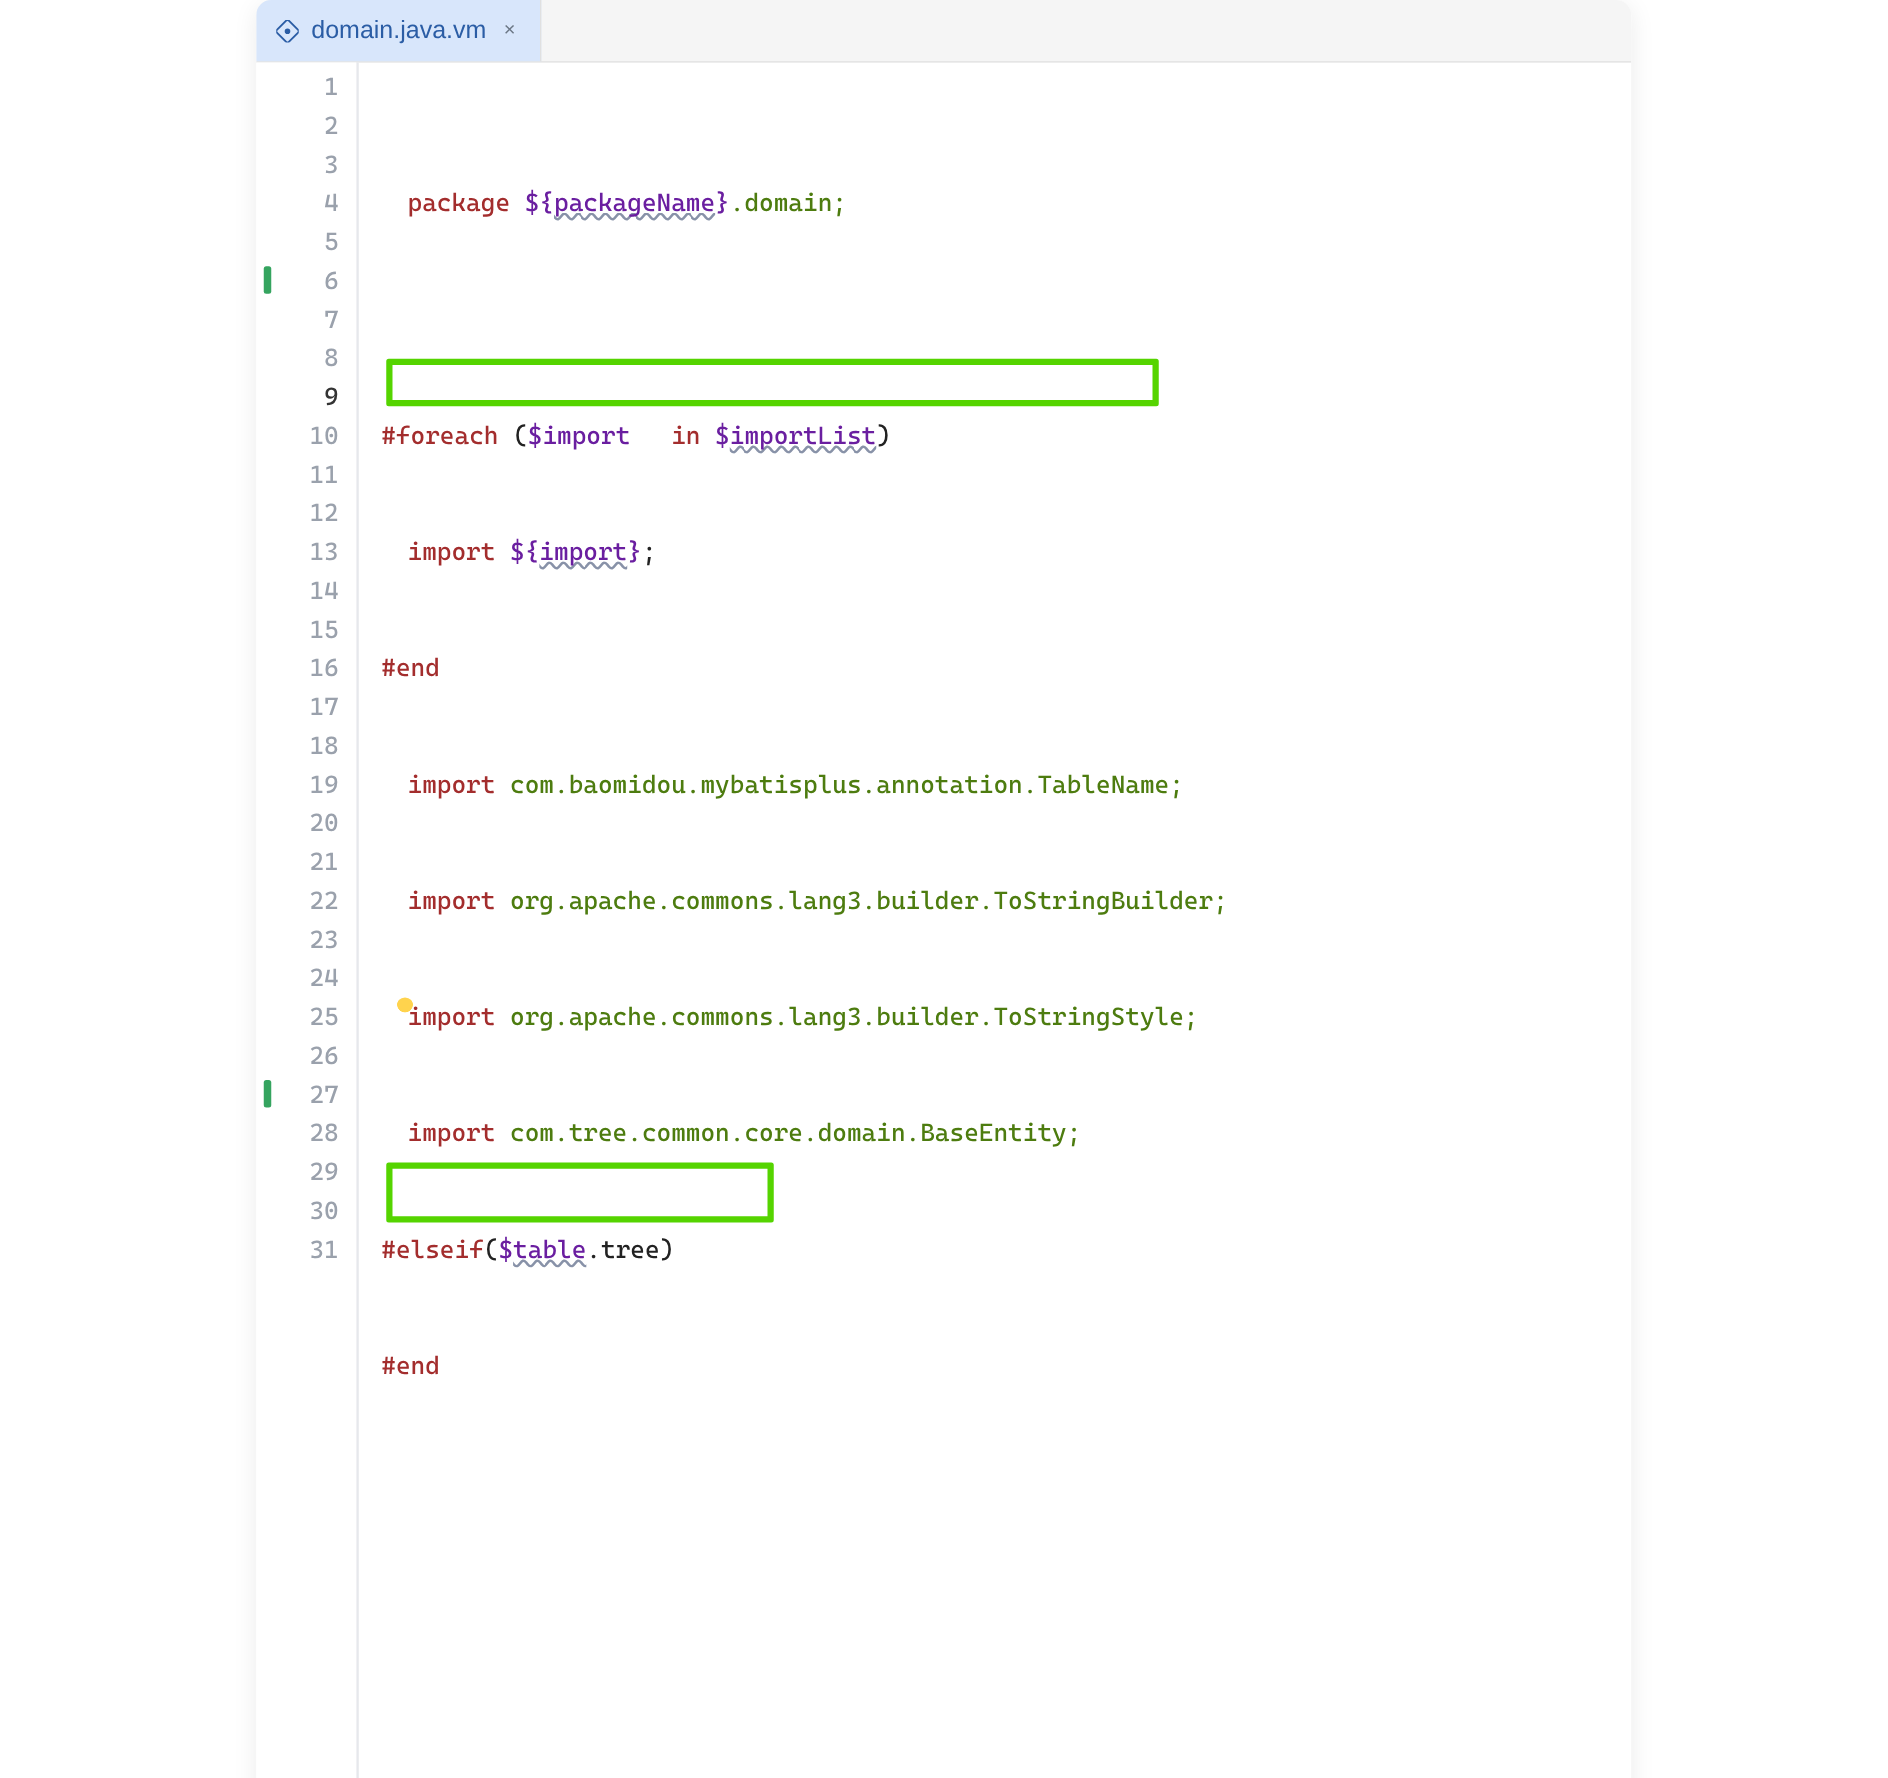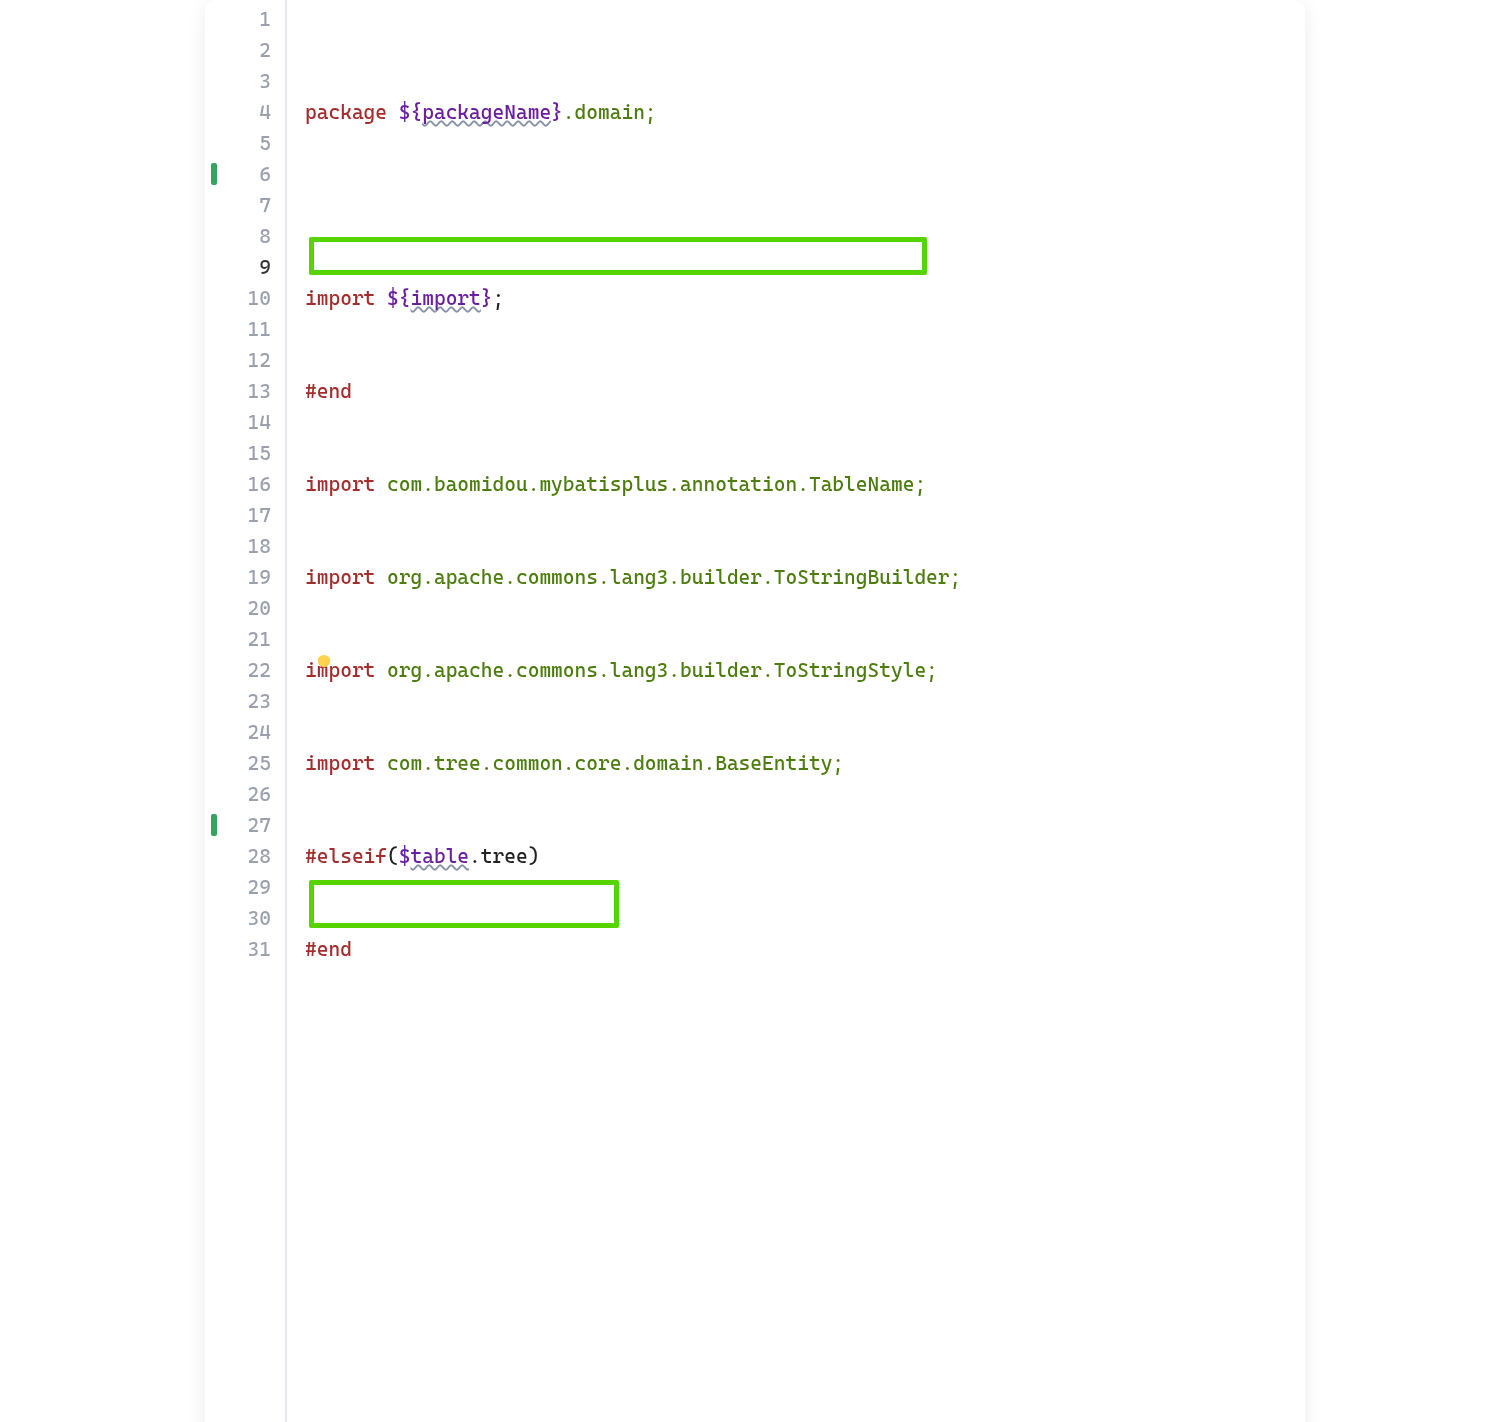--- a/index.html
+++ b/index.html
@@ -92,21 +92,21 @@
     color: #222;
     position: relative;
   }
   .code-line {
     height: 31px;
     padding-right: 12px;
   }
   .code-line.current {
     background: #f1f2f4;
   }
-  .kw { color: #a32d2d; }            
+  .kw { color: #a32d2d; margin-left: 21px; }            
   .dir { color: #a32d2d; }
   .var { color: #6a1ea0; text-decoration: underline wavy #8892a8; text-decoration-skip-ink: none; }
   .varplain { color: #6a1ea0; }
   .pkg { color: #4d7c0f; }
   .lightbulb {
     display: inline-block;
     width: 14px;
     height: 14px;
     background: radial-gradient(circle at 50% 40%, #ffd34d 55%, rgba(255,200,0,0) 60%);
     border-radius: 50%;
@@ -122,20 +122,32 @@
   }
   
   #hl1 { top: 237px; left: 104px; width: 618px; height: 38px; }
   #hl2 { top: 880px; left: 104px; width: 310px; height: 48px; }
 </style>
 </head>
 <body>
 
 <div class="editor-window">
 
+  <div class="tab-bar">
+    <div class="tab">
+      <span class="file-icon">
+        <svg viewBox="0 0 24 24" fill="none" stroke="#2b5da5" stroke-width="2">
+          <rect x="3" y="3" width="18" height="18" rx="2" transform="rotate(45 12 12)"></rect>
+          <circle cx="12" cy="12" r="2" fill="#2b5da5"></circle>
+        </svg>
+      </span>
+      <span>domain.java.vm</span>
+      <span class="close">×</span>
+    </div>
+  </div>
 
   <div class="editor-area">
     <div class="gutter" id="gutter">
         <div class="ln">1</div>
         <div class="ln">2</div>
         <div class="ln">3</div>
         <div class="ln">4</div>
         <div class="ln">5</div>
         <div class="ln">6<span class="change-mark"></span></div>
         <div class="ln">7</div>
@@ -162,20 +174,21 @@
         <div class="ln">28</div>
         <div class="ln">29</div>
         <div class="ln">30</div>
         <div class="ln">31</div>
       </div>
     <div class="divider"></div>
     <div class="code">
 
       <div class="code-line"><span class="kw">package</span> <span class="varplain">${</span><span class="var">packageName</span><span class="varplain">}</span><span class="pkg">.domain;</span></div>
       <div class="code-line"></div>
+      <div class="code-line"><span class="dir">#foreach</span><span> (</span><span class="varplain">$import</span><span class="kw"> in </span><span class="varplain">$</span><span class="var">importList</span><span>)</span></div>
       <div class="code-line"><span class="kw">import</span><span> </span><span class="varplain">${</span><span class="var">import</span><span class="varplain">}</span><span>;</span></div>
       <div class="code-line"><span class="dir">#end</span></div>
       <div class="code-line"><span class="kw">import</span><span class="pkg"> com.baomidou.mybatisplus.annotation.TableName;</span></div>
       <div class="code-line"><span class="kw">import</span><span class="pkg"> org.apache.commons.lang3.builder.ToStringBuilder;</span></div>
       <div class="code-line" style="position:relative;"><span class="lightbulb"></span><span class="kw">import</span><span class="pkg"> org.apache.commons.lang3.builder.ToStringStyle;</span></div>
       <div class="code-line"><span class="kw">import</span><span class="pkg"> com.tree.common.core.domain.BaseEntity;</span></div>
       <div class="code-line"><span class="dir">#elseif</span><span>(</span><span class="varplain">$</span><span class="var">table</span><span>.tree)</span></div>
       <div class="code-line"><span class="dir">#end</span></div>
       
       

